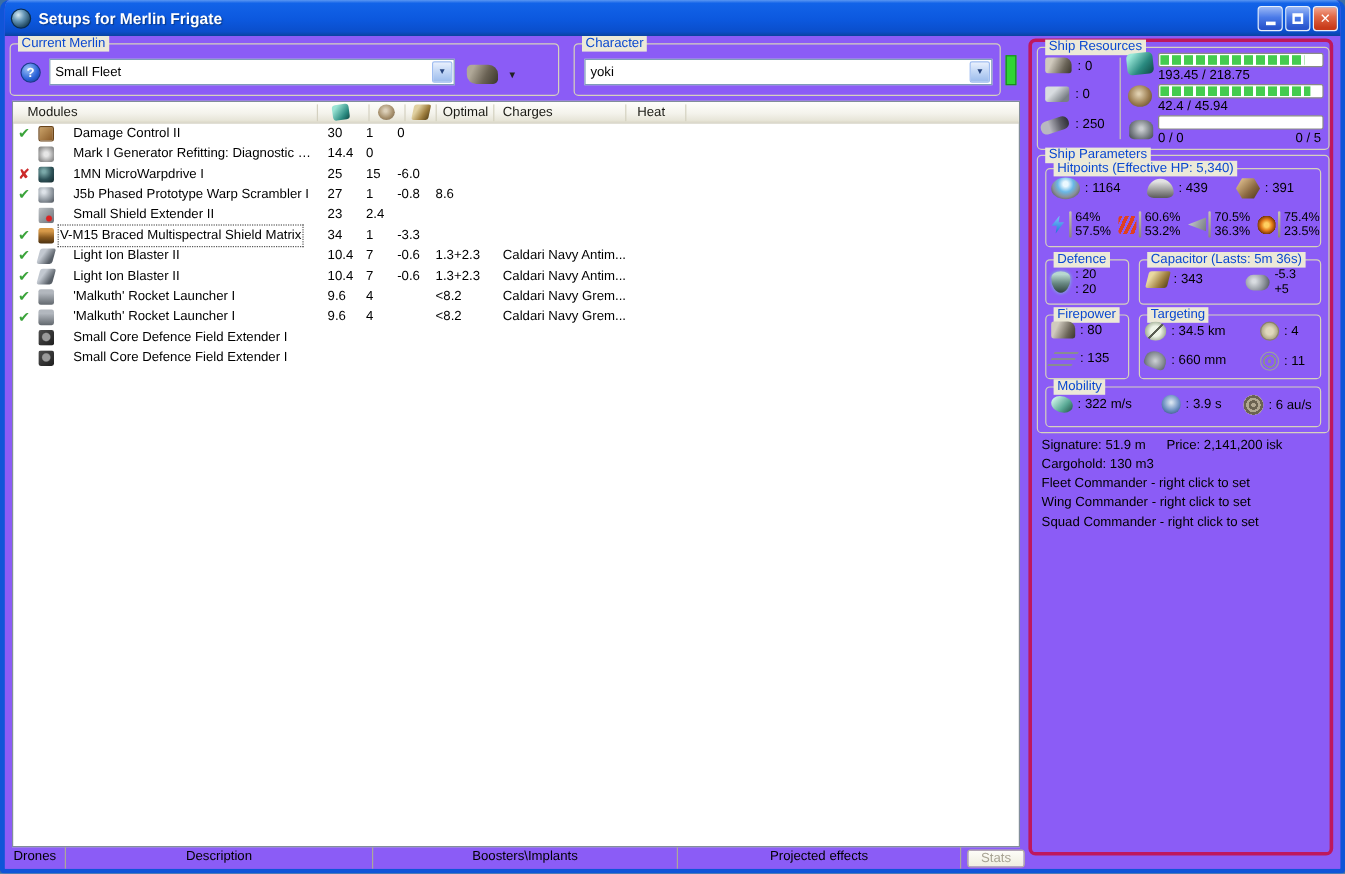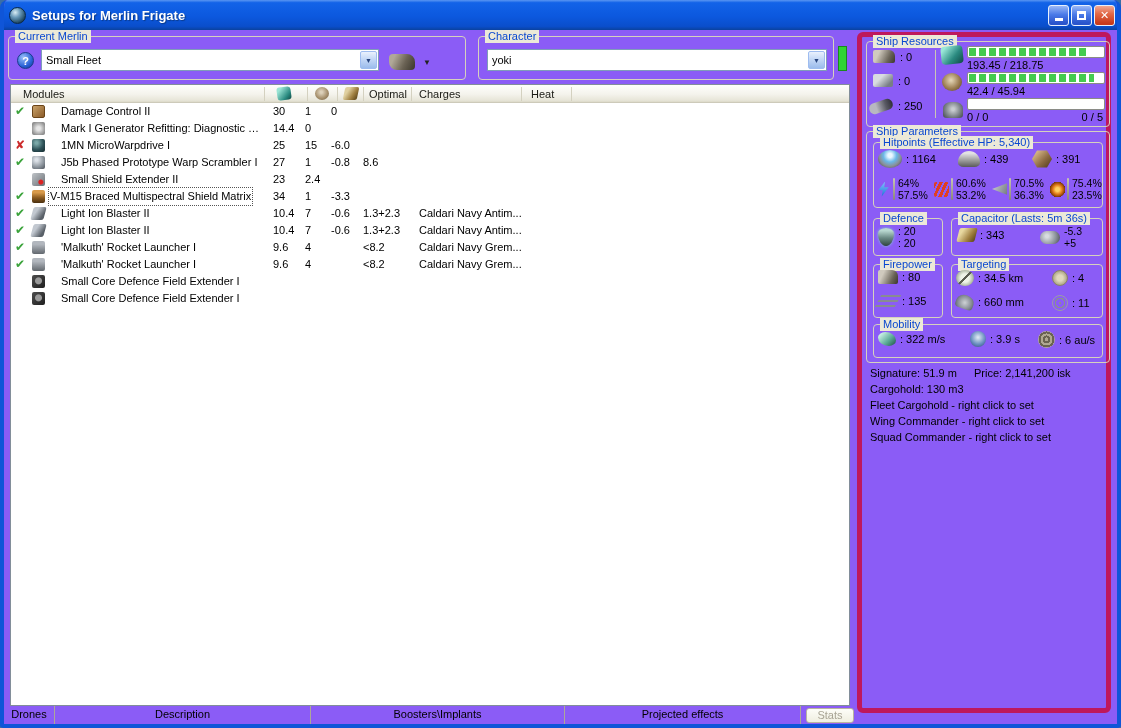--- a/index.html
+++ b/index.html
@@ -76,21 +76,21 @@
   .icon-microwarpdrive { background:radial-gradient(circle at 35% 30%,#7aa8a8 10%,#2e5258 55%,#13282c); border-radius:50%; }
   .icon-warp-scrambler { background:radial-gradient(circle at 35% 30%,#dde2e8 10%,#8a929a 60%,#4a5058); border-radius:50%; }
   .icon-shield-extender { background:radial-gradient(circle at 68% 70%,#d22 0 2px,rgba(0,0,0,0) 3px),linear-gradient(135deg,#c0c4c8,#6a7076); }
   .icon-shield-hardener { background:linear-gradient(180deg,#d89a4a 20%,#8a5a20 60%,#4a3010); border-radius:50% 50% 50% 50%/35% 35% 65% 65%; }
   .icon-blaster { background:linear-gradient(115deg,#c2c8d0 30%,#596068 80%); transform:skewX(-15deg); border-radius:2px; }
   .icon-rocket-launcher { background:linear-gradient(180deg,#b2b7be 25%,#62686e); border-radius:2px 6px 2px 2px; }
   .icon-rig { background:radial-gradient(circle at 50% 45%,#9a9a9a 0 3px,rgba(0,0,0,0) 4px),linear-gradient(135deg,#4e4e4e,#1e1e1e); border-radius:4px; }
 
   
   .right-panel { position:absolute; left:853px; top:2px; width:254px; height:681px;
-    border:5px solid #be185d; border-radius:6px; }
+    border:3px solid #be185d; border-radius:6px; }
 
   .stat-icon { display:inline-block; vertical-align:middle; }
   .sval { font-size:11px; color:#000; white-space:nowrap; }
 
   
   .res-row { position:absolute; display:flex; align-items:center; gap:5px; }
   .i-turret { width:22px; height:13px; background:linear-gradient(115deg,#d0cabe 25%,#6a6458 70%,#3a362c); border-radius:2px 6px 2px 2px; }
   .i-launcher { width:20px; height:13px; background:linear-gradient(135deg,#d8dce0 35%,#787e84 80%); border-radius:2px; }
   .i-calibration { width:24px; height:11px; background:linear-gradient(90deg,#b8b8c0 0 30%,#5a5a64 70%,#2e2e36); border-radius:5px; transform:rotate(-18deg); }
   .i-cpu-big { width:22px; height:18px; background:linear-gradient(135deg,#9ae8d8 15%,#2a8a80 60%,#0e4844); border-radius:4px; transform:rotate(-6deg); }
@@ -465,21 +465,21 @@
           <div class="stat-item" style="left:164px;top:6px;">
             <span class="i-warp"></span>
             <span class="sval">: 6 au/s</span>
           </div>
         </div>
       </div>
 
       <span class="info-line" style="left:8px;top:330px;">Signature: 51.9 m</span>
       <span class="info-line" style="left:112px;top:330px;">Price: 2,141,200 isk</span>
       <span class="info-line" style="left:8px;top:346px;">Cargohold: 130 m3</span>
-      <span class="info-line" style="left:8px;top:362px;">Fleet Cargohold - right click to set</span>
+      <span class="info-line" style="left:8px;top:362px;">Fleet Commander - right click to set</span>
       <span class="info-line" style="left:8px;top:378px;">Wing Commander - right click to set</span>
       <span class="info-line" style="left:8px;top:394px;">Squad Commander - right click to set</span>
     </div>
 
     <div class="bottom-bar">
       <div class="btab">Drones</div>
       <div class="btab">Description</div>
       <div class="btab">Boosters\Implants</div>
       <div class="btab">Projected effects</div>
       <div class="stats-btn">Stats</div>

